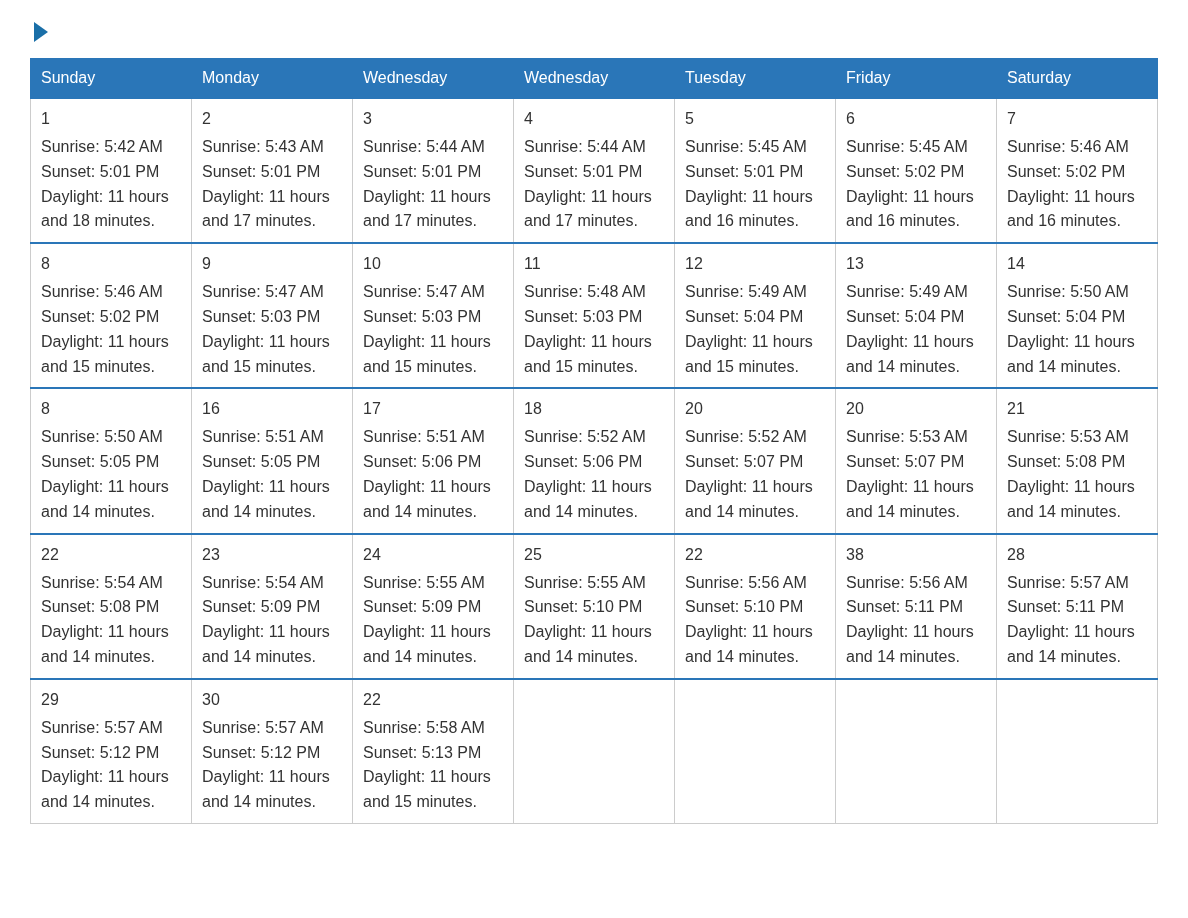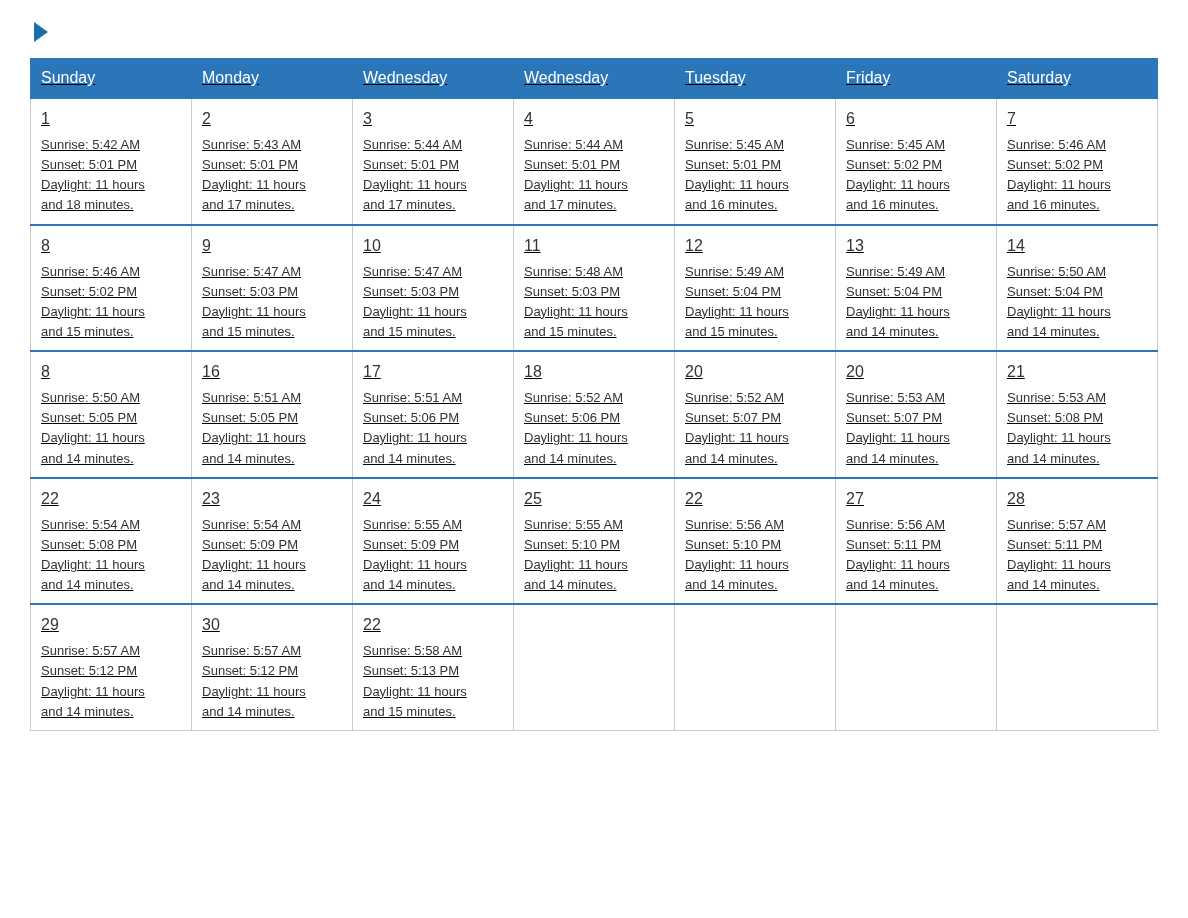--- a/index.html
+++ b/index.html
@@ -57,21 +57,20 @@
       line-height: 1.1;
     }
     .location {
       font-size: 22px;
       color: #444;
       margin-top: 4px;
     }
     table {
       width: 100%;
       border-collapse: collapse;
-      text-decoration: underline;
     }
     th {
       background-color: #2a76b8;
       color: #fff;
       font-size: 16px;
       font-weight: normal;
       padding: 10px 10px;
       text-align: left;
       border: 1px solid #2a76b8;
     }
@@ -86,21 +85,21 @@
       color: #333;
       line-height: 1.5;
     }
     .day-num {
       font-size: 16px;
       font-weight: normal;
       display: block;
       margin-bottom: 4px;
     }
     .day-info {
-      font-size: 13px;
+      font-size: 16px;
       line-height: 1.55;
     }
   </style>
 </head>
 <body>
 
 <div class="header">
   <div class="logo">
     <div class="logo-top">
       <span class="logo-general"></span>
@@ -232,21 +231,21 @@
         </td>
         <td>
           <span class="day-num">25</span>
           <div class="day-info">Sunrise: 5:55 AM<br>Sunset: 5:10 PM<br>Daylight: 11 hours<br>and 14 minutes.</div>
         </td>
         <td>
           <span class="day-num">22</span>
           <div class="day-info">Sunrise: 5:56 AM<br>Sunset: 5:10 PM<br>Daylight: 11 hours<br>and 14 minutes.</div>
         </td>
         <td>
-          <span class="day-num">27</span>
+          <span class="day-num">38</span>
           <div class="day-info">Sunrise: 5:56 AM<br>Sunset: 5:11 PM<br>Daylight: 11 hours<br>and 14 minutes.</div>
         </td>
         <td>
           <span class="day-num">28</span>
           <div class="day-info">Sunrise: 5:57 AM<br>Sunset: 5:11 PM<br>Daylight: 11 hours<br>and 14 minutes.</div>
         </td>
       </tr>
       <tr>
         <td>
           <span class="day-num">29</span>

